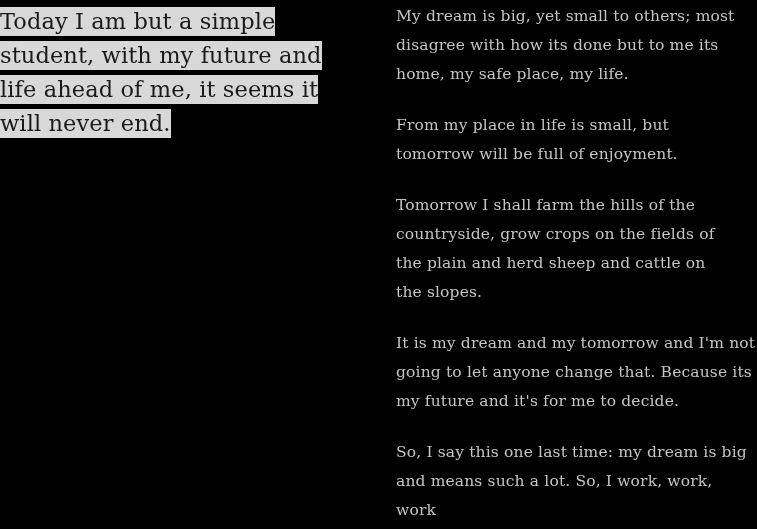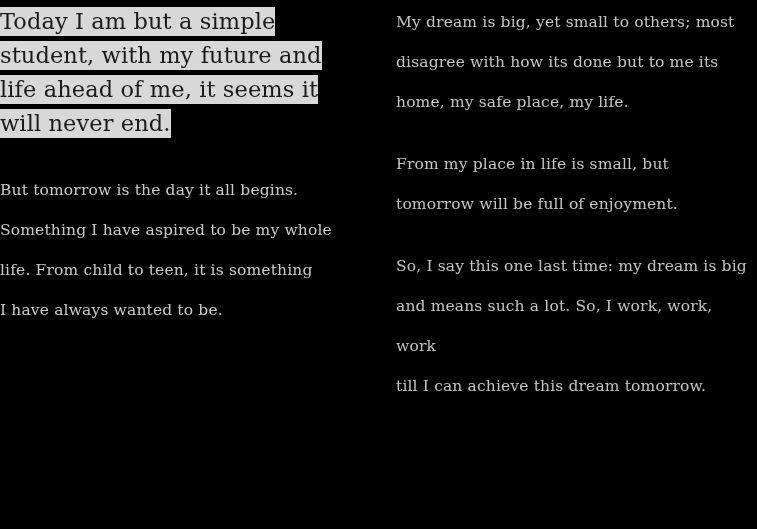--- a/index.html
+++ b/index.html
@@ -30,21 +30,21 @@
     padding: 0 42px 0 0;
     padding-left: 0;
   }
   .col-right {
     width: 379px;
     padding-left: 18px;
   }
   .para {
     color: #c9c9c9;
     font-size: 15.5px;
-    line-height: 40px;
+    line-height: 29px;
     letter-spacing: 0.15px;
     margin: 0 0 18px 0;
     white-space: pre-line;
   }
   .para.lead {
     font-size: 22.5px;
     line-height: 34px;
     color: #e9e9e9;
     margin-bottom: 30px;
     letter-spacing: 0.1px;
@@ -66,38 +66,41 @@
 </head>
 <body>
 
 <div class="page">
 
   <div class="column col-left">
     <div class="spacer-top-left"></div>
 
     <p class="para lead"><span class="hl">Today I am but a simple student, with my future and life ahead of me, it seems it will never end.</span></p>
 
-    <p class="para">But tomorrow is the day it all begins.
-Something I have aspired to be my whole
-life. From child to teen, it is something
-I have always wanted to be.</p>
 
 
   </div>
 
   <div class="column col-right">
     <div class="spacer-top-right"></div>
 
     <p class="para">My dream is big, yet small to others; most
 disagree with how its done but to me its
 home, my safe place, my life.</p>
 
     <p class="para"> From my place in life is small, but
 tomorrow will be full of enjoyment.</p>
 
+    <p class="para">Tomorrow I shall farm the hills of the
+countryside, grow crops on the fields of
+the plain and herd sheep and cattle on
+the slopes.</p>
 
+    <p class="para">It is my dream and my tomorrow and I'm not
+going to let anyone change that. Because its
+my future and it's for me to decide.</p>
 
     <p class="para">So, I say this one last time: my dream is big
 and means such a lot. So, I work, work, work
 till I can achieve this dream tomorrow.</p>
   </div>
 
 </div>
 
 </body></html>

